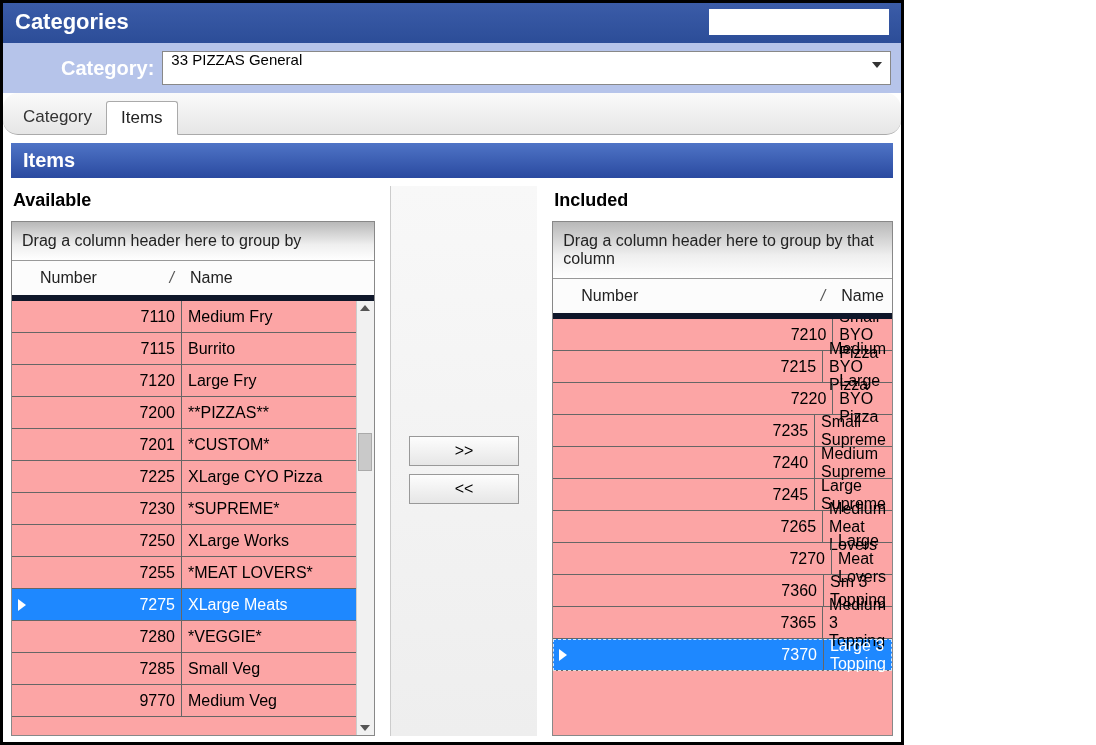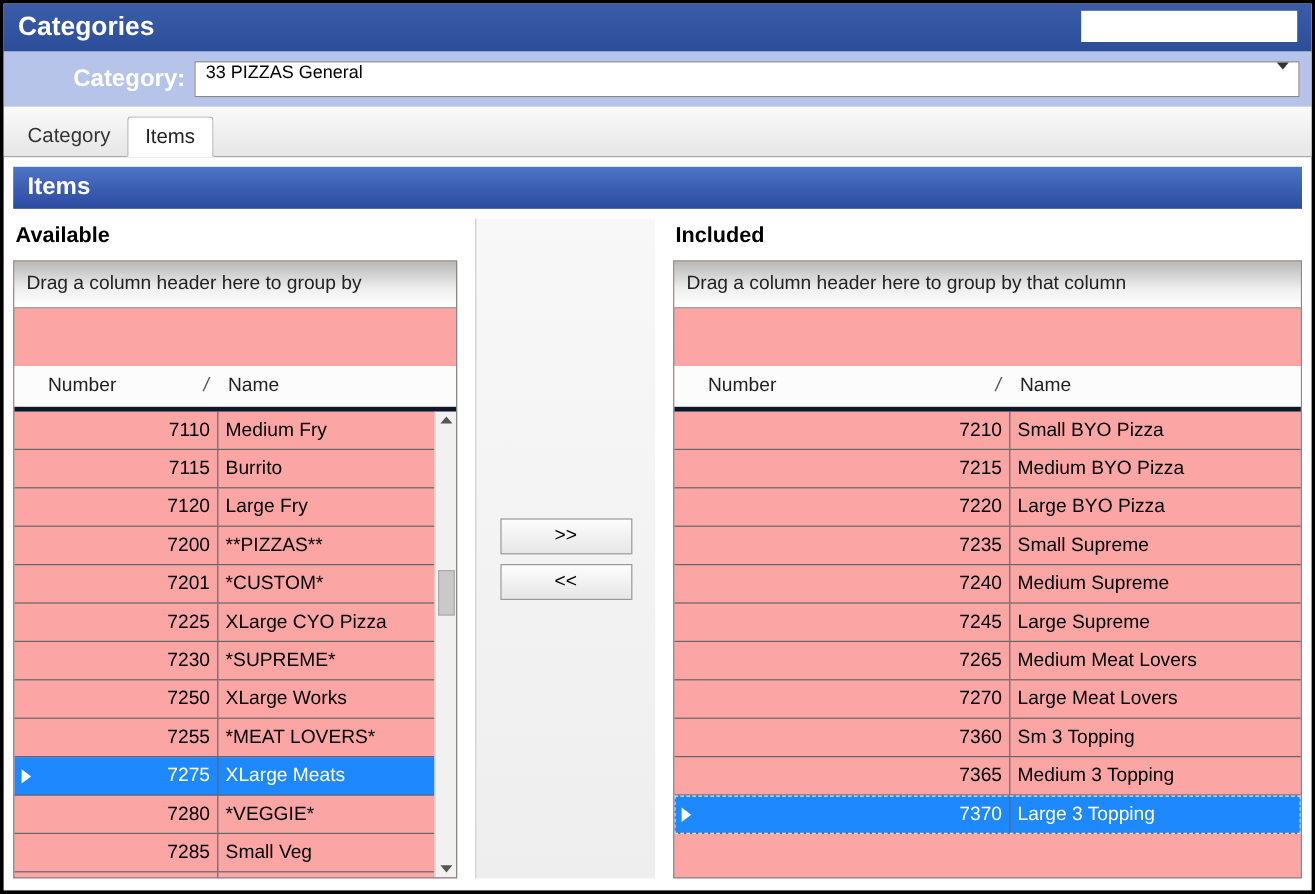--- a/index.html
+++ b/index.html
@@ -5,21 +5,21 @@
   * { box-sizing: border-box; }
   body {
     margin: 0;
     font-family: Verdana, Tahoma, Arial, sans-serif;
     font-size: 15px;
     color: #000;
     background: #fff;
   }
   .frame {
     border: 3px solid #000;
-    width: 1096px;
+    width: 904px;
     height: 745px;
     position: relative;
     overflow: hidden;
   }
   .titlebar {
     background: linear-gradient(to bottom, #3b5ca8, #2c4d98);
     color: #fff;
     font-weight: bold;
     font-size: 22px;
     padding: 6px 12px 8px 12px;
@@ -44,40 +44,41 @@
     font-weight: bold;
     font-size: 20px;
     margin-left: 48px;
   }
   .selector-row .dropdown {
     flex: 1;
     height: 30px;
     background: #fff;
     border: 1px solid #888;
     display: flex;
-    align-items: flex-start;
-    padding: 0 8px;
+    align-items: flex-end;
+    padding: 16px 8px;
     position: relative;
     cursor: pointer;
     gap: 16px;
   }
   .selector-row .dropdown .chev {
     margin-left: auto;
     width: 0; height: 0;
     border-left: 5px solid transparent;
     border-right: 5px solid transparent;
     border-top: 6px solid #333;
   }
 
   .tabstrip {
     background: linear-gradient(to bottom, #fafafa, #e6e6e6);
     padding: 8px 6px 0 6px;
     display: flex;
     gap: 0;
     border-bottom: 1px solid #aaa;
+    border-radius: 15px;
   }
   .tabstrip .tab {
     padding: 6px 14px;
     font-size: 17px;
     cursor: pointer;
     color: #222;
   }
   .tabstrip .tab.active {
     background: #fff;
     border: 1px solid #aaa;
@@ -137,23 +138,22 @@
   }
   .group-bar {
     background: linear-gradient(to bottom, #b8b8b8, #efefef 60%, #fff);
     color: #222;
     font-size: 16px;
     padding: 10px 10px;
     border-bottom: 1px solid #999;
   }
   .grid-head {
     display: flex;
-    border-bottom: 4px solid #0f172a;
+    border-bottom: 6px solid #0f172a;
     background: #fcfcfc;
-    margin-top: 48px;
   }
   .grid-head .hcell {
     padding: 8px 8px;
     font-size: 16px;
     color: #222;
     display: flex;
     align-items: center;
   }
   .hcell .slash {
     margin-left: auto;

